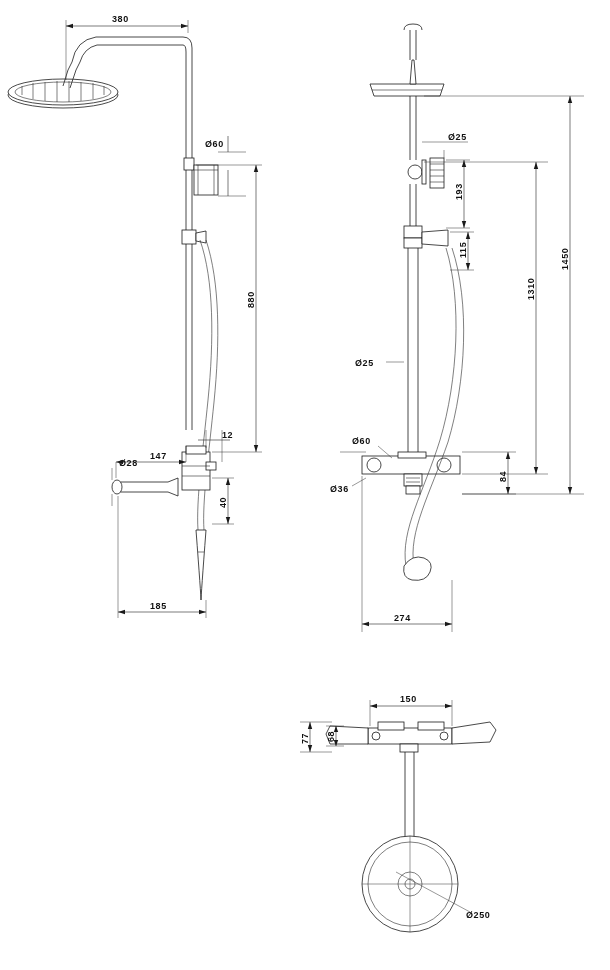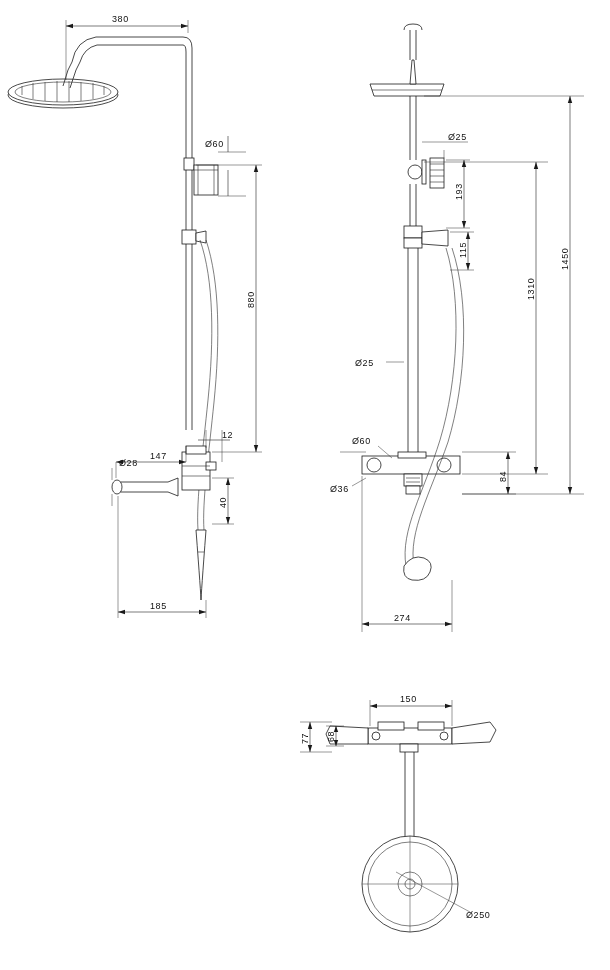--- a/index.html
+++ b/index.html
@@ -12,20 +12,21 @@
     height: 970px;
     font-family: "Liberation Sans", sans-serif;
     color: #1a1a1a;
     overflow: hidden;
   }
   #sheet {
     position: relative;
     width: 610px;
     height: 970px;
     background: #ffffff;
+    font-weight: bold;
   }
   svg.drawing {
     position: absolute;
     left: 0;
     top: 0;
     width: 610px;
     height: 970px;
   }
   .dim-text {
     font-family: "Liberation Sans", sans-serif;

